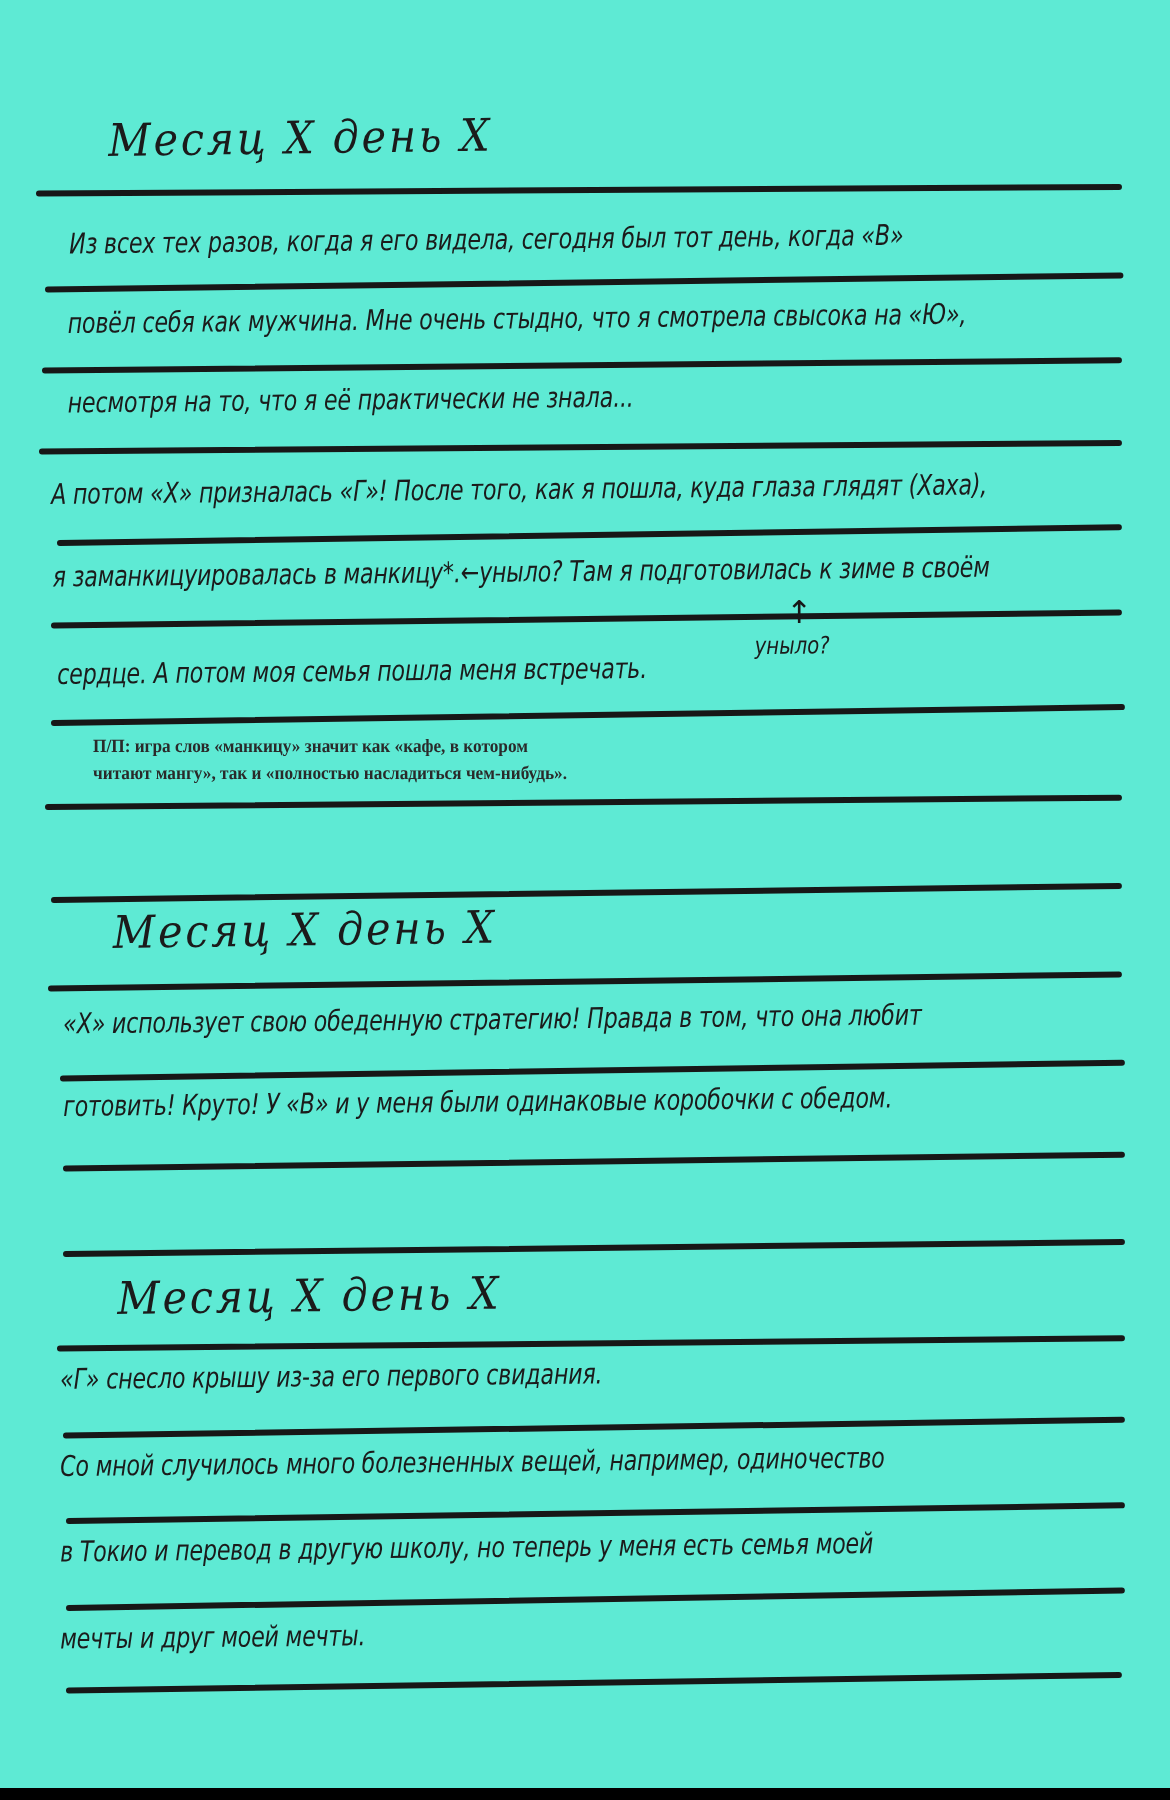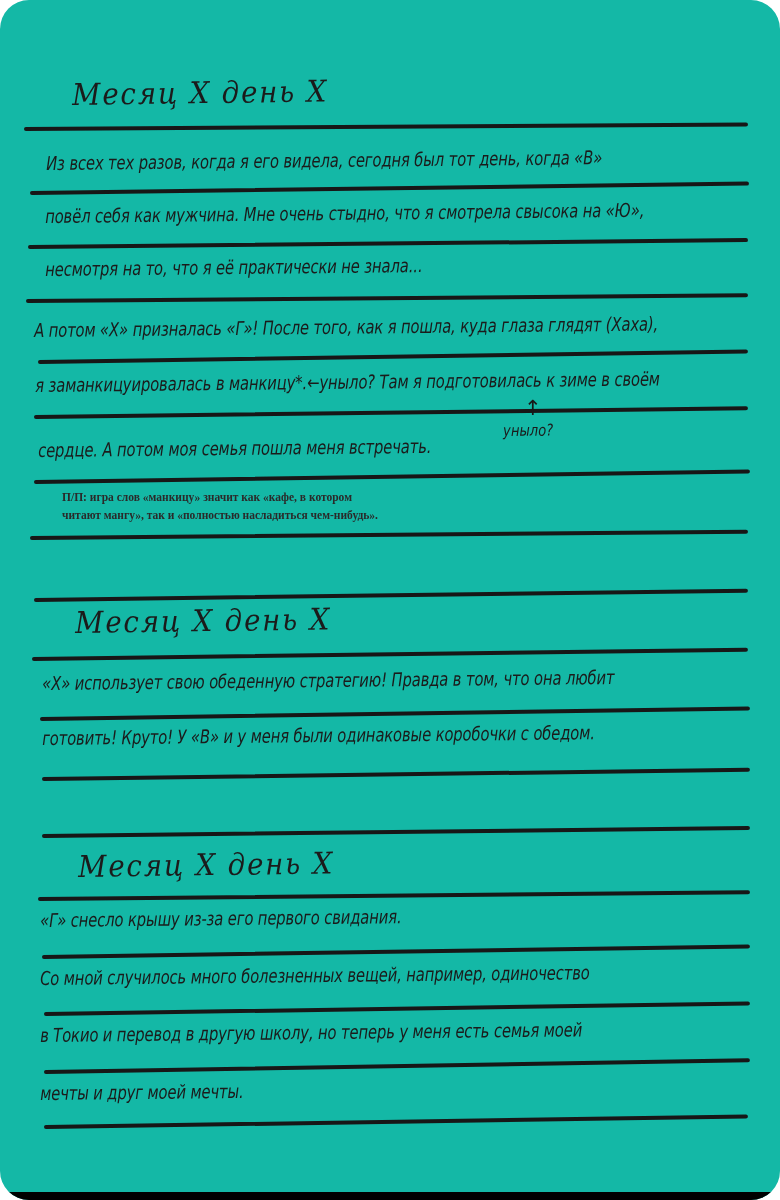--- a/index.html
+++ b/index.html
@@ -1,24 +1,23 @@
 <!DOCTYPE html>
 <html><head>
 <meta charset="utf-8">
 <style>
   html, body { margin: 0; padding: 0; background: #ffffff; }
   .page {
     position: relative;
     width: 780px;
     height: 1200px;
-    background: #14b8a6;
+    background: #5eead4;
     overflow: hidden;
     font-family: "DejaVu Sans", sans-serif;
     color: #1b1b1b;
-    border-radius: 29px;
   }
   
   .rule {
     position: absolute;
     height: 4px;
     background: #171717;
     border-radius: 3px;
     transform-origin: 0 50%;
   }
   

